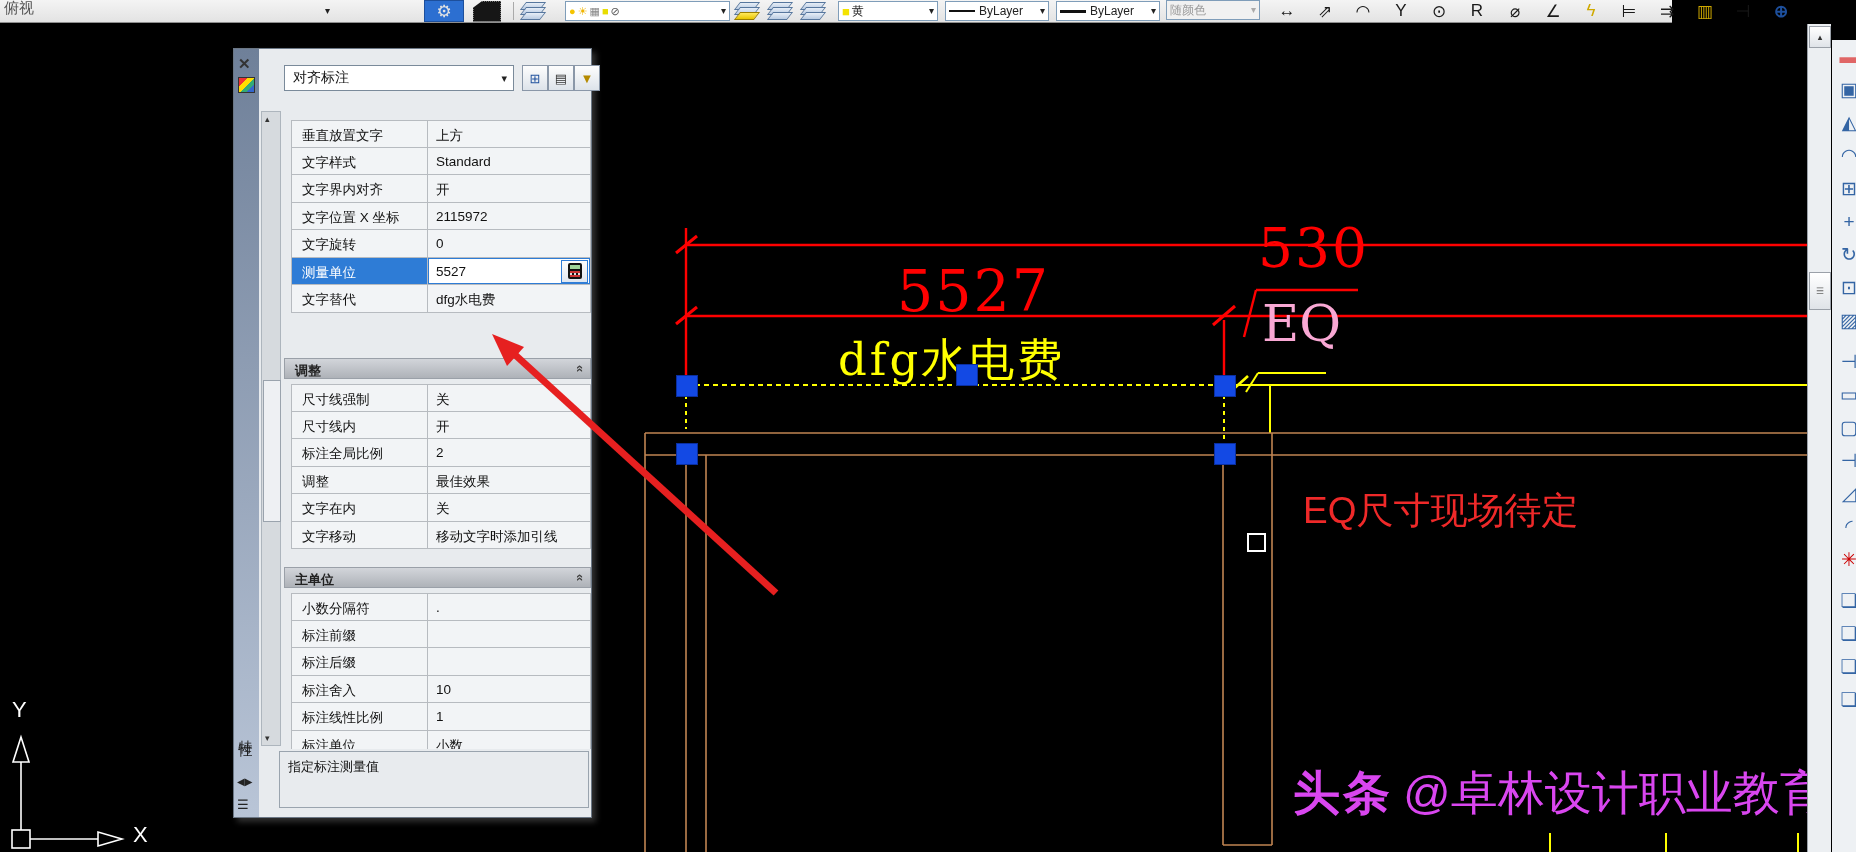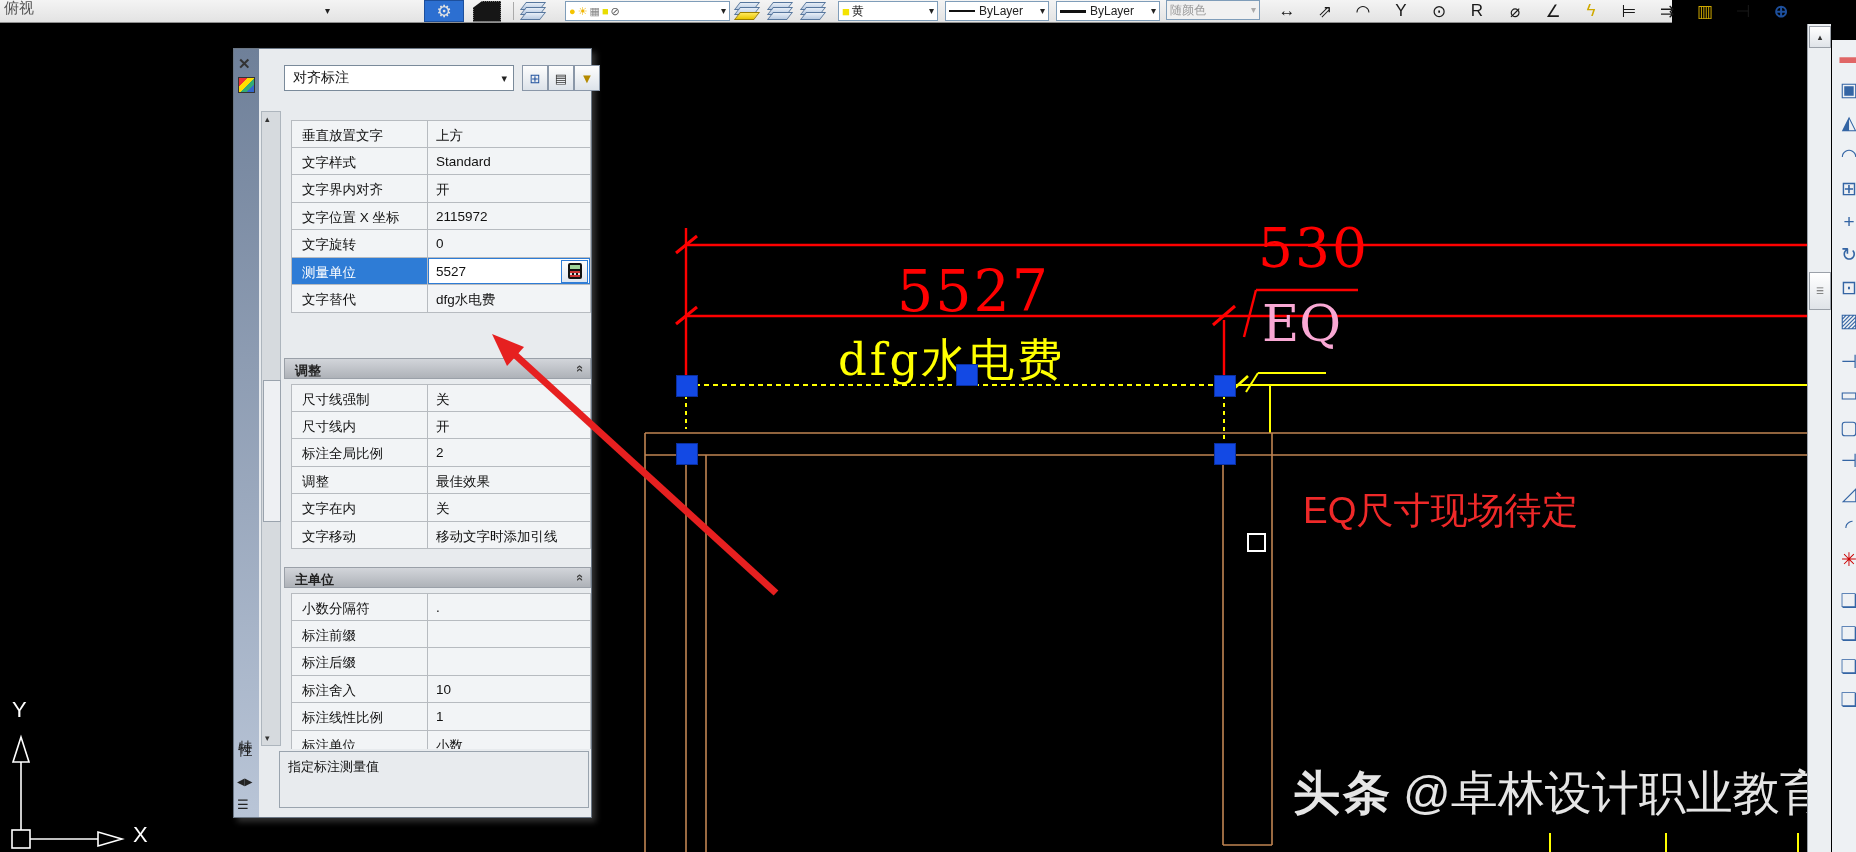--- a/index.html
+++ b/index.html
@@ -33,21 +33,21 @@
                   font-size:17px;color:#1a1a1a;}
   .tico.yellow{color:#cfa900;}
   .tico.blue{color:#1d4f9c;font-weight:bold;}
 
   
   .cadtext{position:absolute;font-family:"DejaVu Serif",serif;z-index:2;white-space:nowrap;}
   .grip{position:absolute;width:20px;height:20px;background:#1349e4;border:1px solid #0a2fa0;z-index:3;}
   .hollow{position:absolute;width:15px;height:15px;border:2px solid #fff;z-index:3;}
   .note-red{position:absolute;z-index:2;color:#ef2929;font-size:37px;font-weight:400;
             font-family:"Liberation Sans",sans-serif;white-space:nowrap;}
-  .watermark{position:absolute;left:1293px;top:762px;z-index:4;color:#e5e5e5;font-size:47px;
+  .watermark{position:absolute;left:1293px;top:762px;z-index:4;color:#d946ef;font-size:47px;
              white-space:nowrap;font-family:"Liberation Sans",sans-serif;}
   .watermark b{font-weight:900;letter-spacing:3px;margin-right:10px;}
   svg.layer{position:absolute;left:0;top:0;z-index:1;pointer-events:none;}
   svg.toplayer{position:absolute;left:0;top:0;z-index:40;pointer-events:none;}
 
   
   .panel{position:absolute;left:233px;top:48px;width:359px;height:770px;z-index:30;
          background:#e8ebee;border:1px solid #6b7785;box-sizing:border-box;
          box-shadow:4px 4px 6px rgba(90,90,90,.55);}
   .pbar{position:absolute;left:0;top:0;width:25px;height:100%;

